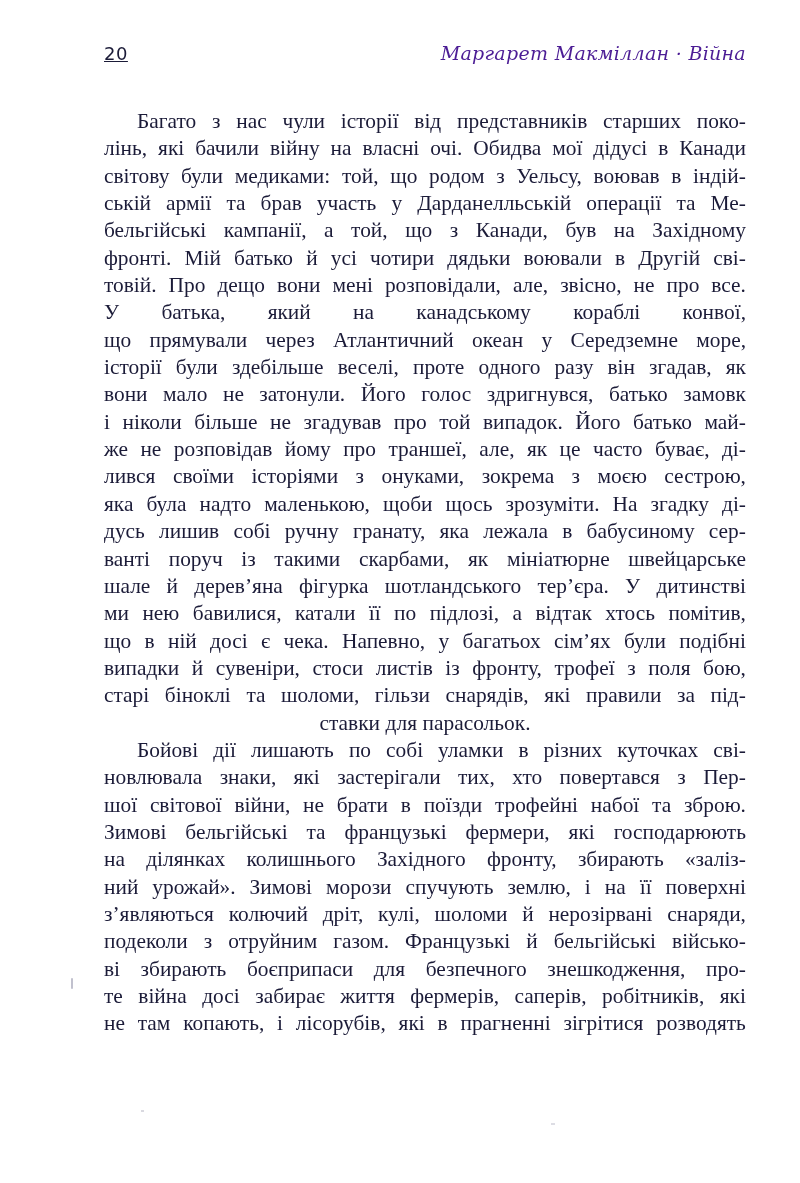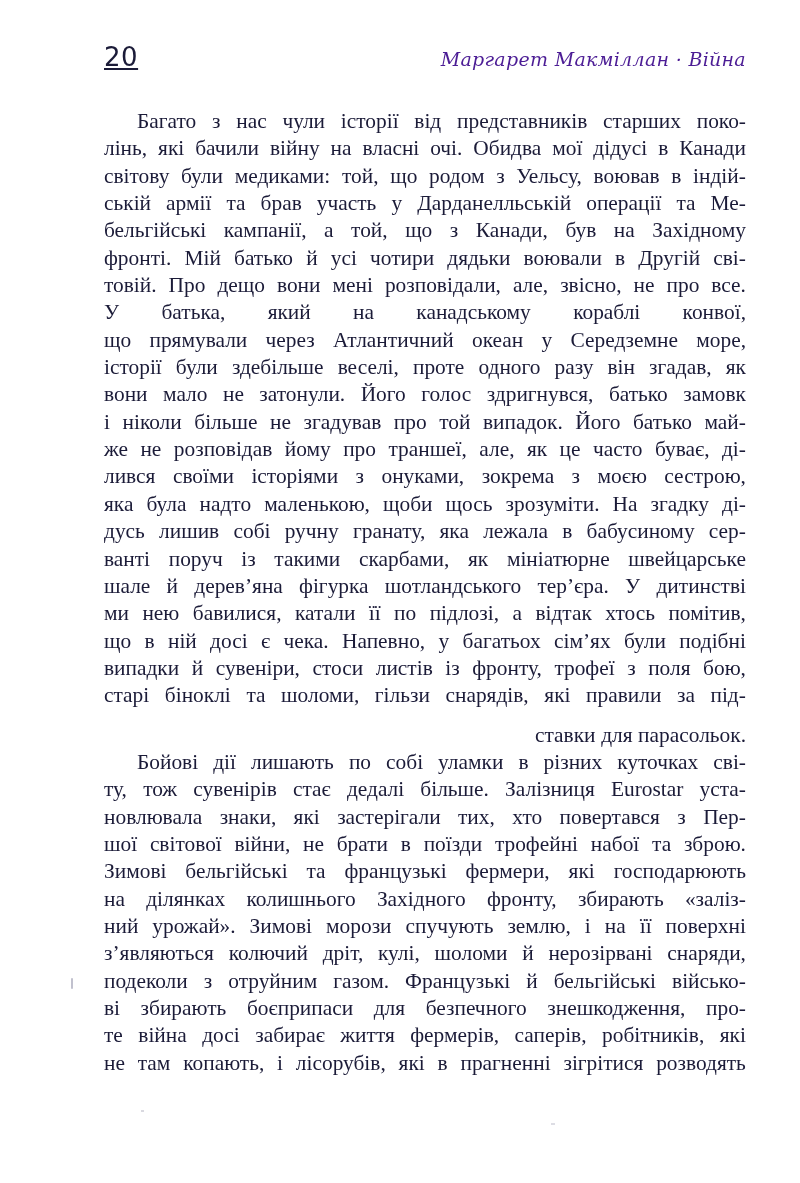--- a/index.html
+++ b/index.html
@@ -30,21 +30,21 @@
     top: 44px;
     left: 104px;
     width: 642px;
     height: 26px;
     display: flex;
     align-items: baseline;
     justify-content: space-between;
   }
   .folio {
     font-family: "DejaVu Sans", "Liberation Sans", sans-serif;
-    font-size: 26px;
+    font-size: 18px;
     letter-spacing: 0.5px;
     color: #1b1b38;
     line-height: 1;
     text-decoration: underline;
   }
   .head-title {
     font-family: "DejaVu Serif", "Liberation Serif", serif;
     font-style: italic;
     font-size: 19px;
     letter-spacing: 0.3px;
@@ -74,22 +74,21 @@
     height: 27.35px;
     white-space: pre;
     letter-spacing: 0;
   }
   
   .line.just {
     justify-content: space-between;
   }
   
   .line.last {
-    justify-content: flex-end;
-    margin-top: 12px;
+    justify-content: center;
   }
   .line.last .w + .w {
     margin-left: 0.26em;
   }
   
   .line.indent {
     padding-left: 33px;
     width: calc(100% - 33px);
   }
   .w {
@@ -157,21 +156,20 @@
         <div class="line just"><span class="w">ванті</span><span class="w">поруч</span><span class="w">із</span><span class="w">такими</span><span class="w">скарбами,</span><span class="w">як</span><span class="w">мініатюрне</span><span class="w">швейцарське</span></div>
         <div class="line just"><span class="w">шале</span><span class="w">й</span><span class="w">дерев’яна</span><span class="w">фігурка</span><span class="w">шотландського</span><span class="w">тер’єра.</span><span class="w">У</span><span class="w">дитинстві</span></div>
         <div class="line just"><span class="w">ми</span><span class="w">нею</span><span class="w">бавилися,</span><span class="w">катали</span><span class="w">її</span><span class="w">по</span><span class="w">підлозі,</span><span class="w">а</span><span class="w">відтак</span><span class="w">хтось</span><span class="w">помітив,</span></div>
         <div class="line just"><span class="w">що</span><span class="w">в</span><span class="w">ній</span><span class="w">досі</span><span class="w">є</span><span class="w">чека.</span><span class="w">Напевно,</span><span class="w">у</span><span class="w">багатьох</span><span class="w">сім’ях</span><span class="w">були</span><span class="w">подібні</span></div>
         <div class="line just"><span class="w">випадки</span><span class="w">й</span><span class="w">сувеніри,</span><span class="w">стоси</span><span class="w">листів</span><span class="w">із</span><span class="w">фронту,</span><span class="w">трофеї</span><span class="w">з</span><span class="w">поля</span><span class="w">бою,</span></div>
         <div class="line just"><span class="w">старі</span><span class="w">біноклі</span><span class="w">та</span><span class="w">шоломи,</span><span class="w">гільзи</span><span class="w">снарядів,</span><span class="w">які</span><span class="w">правили</span><span class="w">за</span><span class="w">під-</span></div>
         <div class="line last"><span class="w">ставки</span><span class="w">для</span><span class="w">парасольок.</span></div>
       </div>
       <div class="para">
         <div class="line indent just"><span class="w">Бойові</span><span class="w">дії</span><span class="w">лишають</span><span class="w">по</span><span class="w">собі</span><span class="w">уламки</span><span class="w">в</span><span class="w">різних</span><span class="w">куточках</span><span class="w">сві-</span></div>
-        <div class="line just"><span class="w">ту,</span><span class="w">тож</span><span class="w">сувенірів</span><span class="w">стає</span><span class="w">дедалі</span><span class="w">більше.</span><span class="w">Залізниця</span><span class="w">Eurostar</span><span class="w">уста-</span></div>
         <div class="line just"><span class="w">новлювала</span><span class="w">знаки,</span><span class="w">які</span><span class="w">застерігали</span><span class="w">тих,</span><span class="w">хто</span><span class="w">повертався</span><span class="w">з</span><span class="w">Пер-</span></div>
         <div class="line just"><span class="w">шої</span><span class="w">світової</span><span class="w">війни,</span><span class="w">не</span><span class="w">брати</span><span class="w">в</span><span class="w">поїзди</span><span class="w">трофейні</span><span class="w">набої</span><span class="w">та</span><span class="w">зброю.</span></div>
         <div class="line just"><span class="w">Зимові</span><span class="w">бельгійські</span><span class="w">та</span><span class="w">французькі</span><span class="w">фермери,</span><span class="w">які</span><span class="w">господарюють</span></div>
         <div class="line just"><span class="w">на</span><span class="w">ділянках</span><span class="w">колишнього</span><span class="w">Західного</span><span class="w">фронту,</span><span class="w">збирають</span><span class="w">«заліз-</span></div>
         <div class="line just"><span class="w">ний</span><span class="w">урожай».</span><span class="w">Зимові</span><span class="w">морози</span><span class="w">спучують</span><span class="w">землю,</span><span class="w">і</span><span class="w">на</span><span class="w">її</span><span class="w">поверхні</span></div>
         <div class="line just"><span class="w">з’являються</span><span class="w">колючий</span><span class="w">дріт,</span><span class="w">кулі,</span><span class="w">шоломи</span><span class="w">й</span><span class="w">нерозірвані</span><span class="w">снаряди,</span></div>
         <div class="line just"><span class="w">подеколи</span><span class="w">з</span><span class="w">отруйним</span><span class="w">газом.</span><span class="w">Французькі</span><span class="w">й</span><span class="w">бельгійські</span><span class="w">військо-</span></div>
         <div class="line just"><span class="w">ві</span><span class="w">збирають</span><span class="w">боєприпаси</span><span class="w">для</span><span class="w">безпечного</span><span class="w">знешкодження,</span><span class="w">про-</span></div>
         <div class="line just"><span class="w">те</span><span class="w">війна</span><span class="w">досі</span><span class="w">забирає</span><span class="w">життя</span><span class="w">фермерів,</span><span class="w">саперів,</span><span class="w">робітників,</span><span class="w">які</span></div>
         <div class="line just"><span class="w">не</span><span class="w">там</span><span class="w">копають,</span><span class="w">і</span><span class="w">лісорубів,</span><span class="w">які</span><span class="w">в</span><span class="w">прагненні</span><span class="w">зігрітися</span><span class="w">розводять</span></div>

